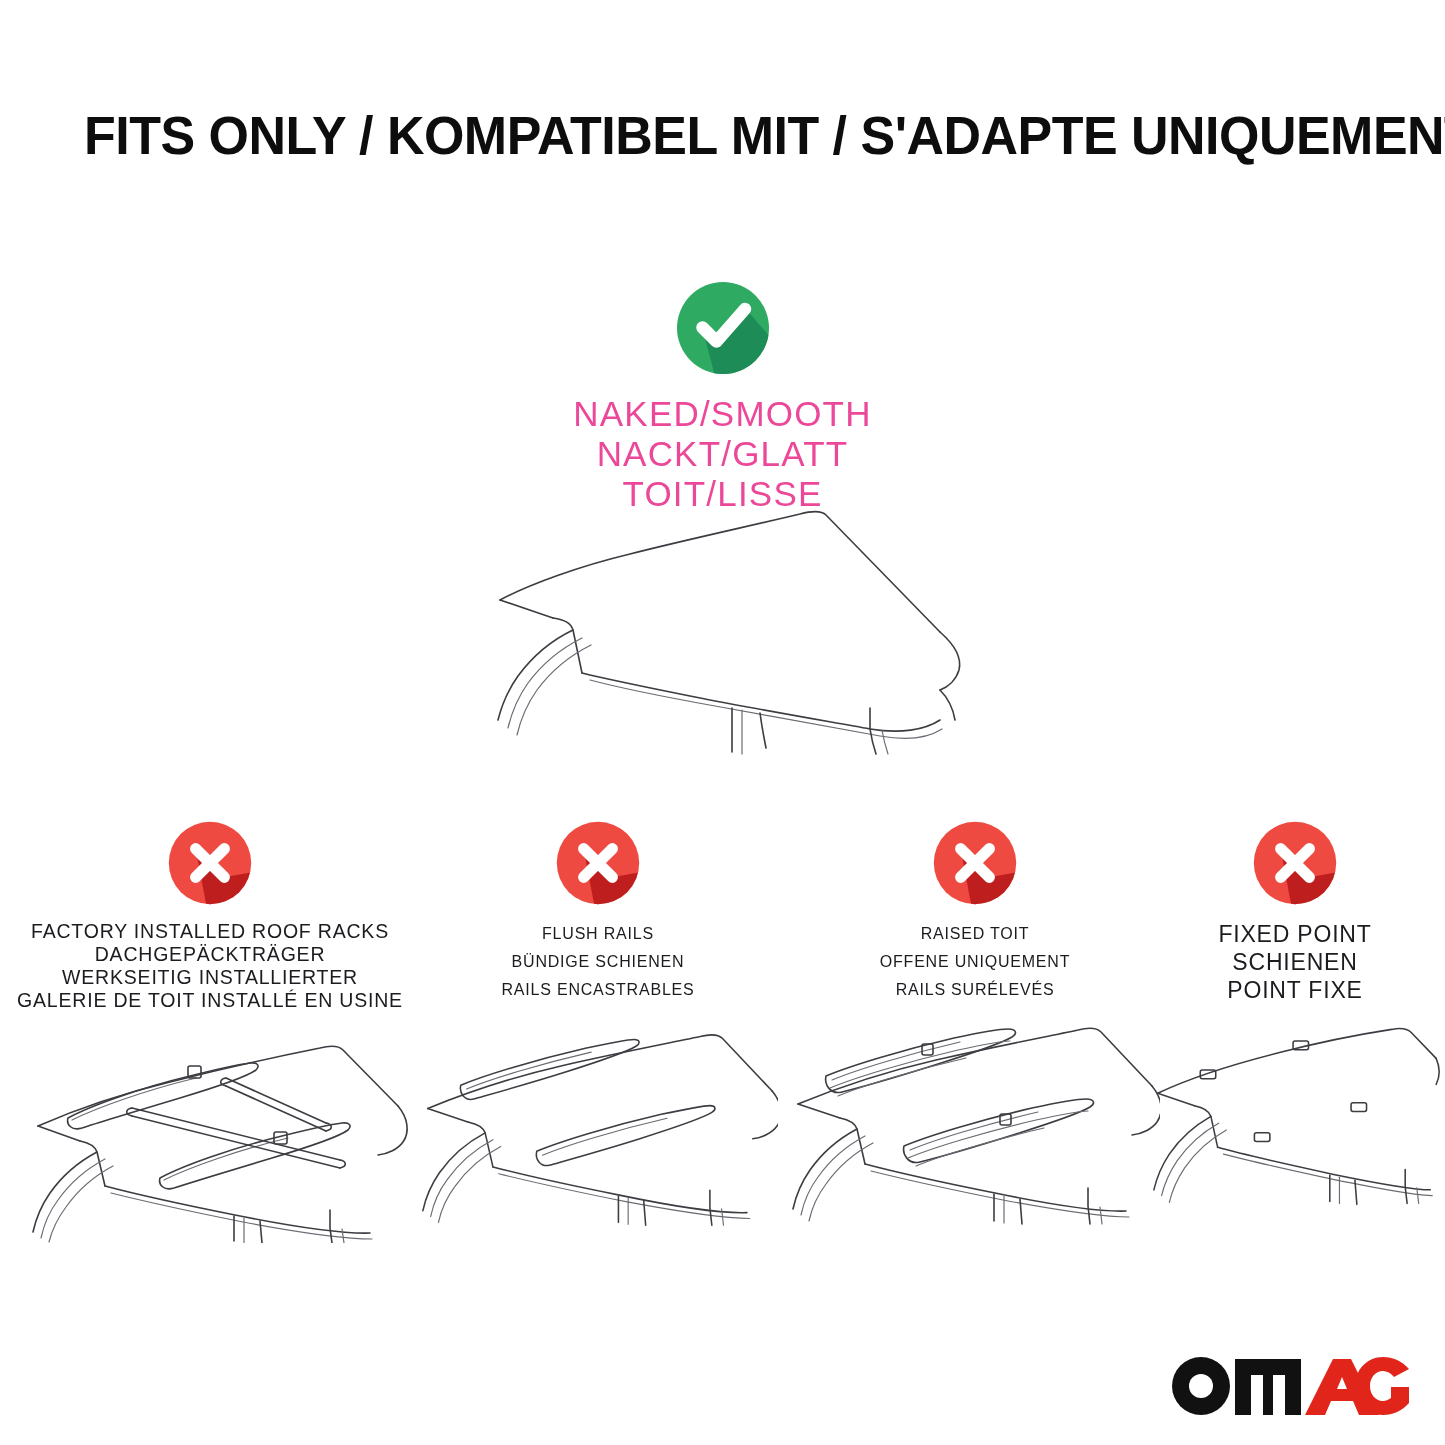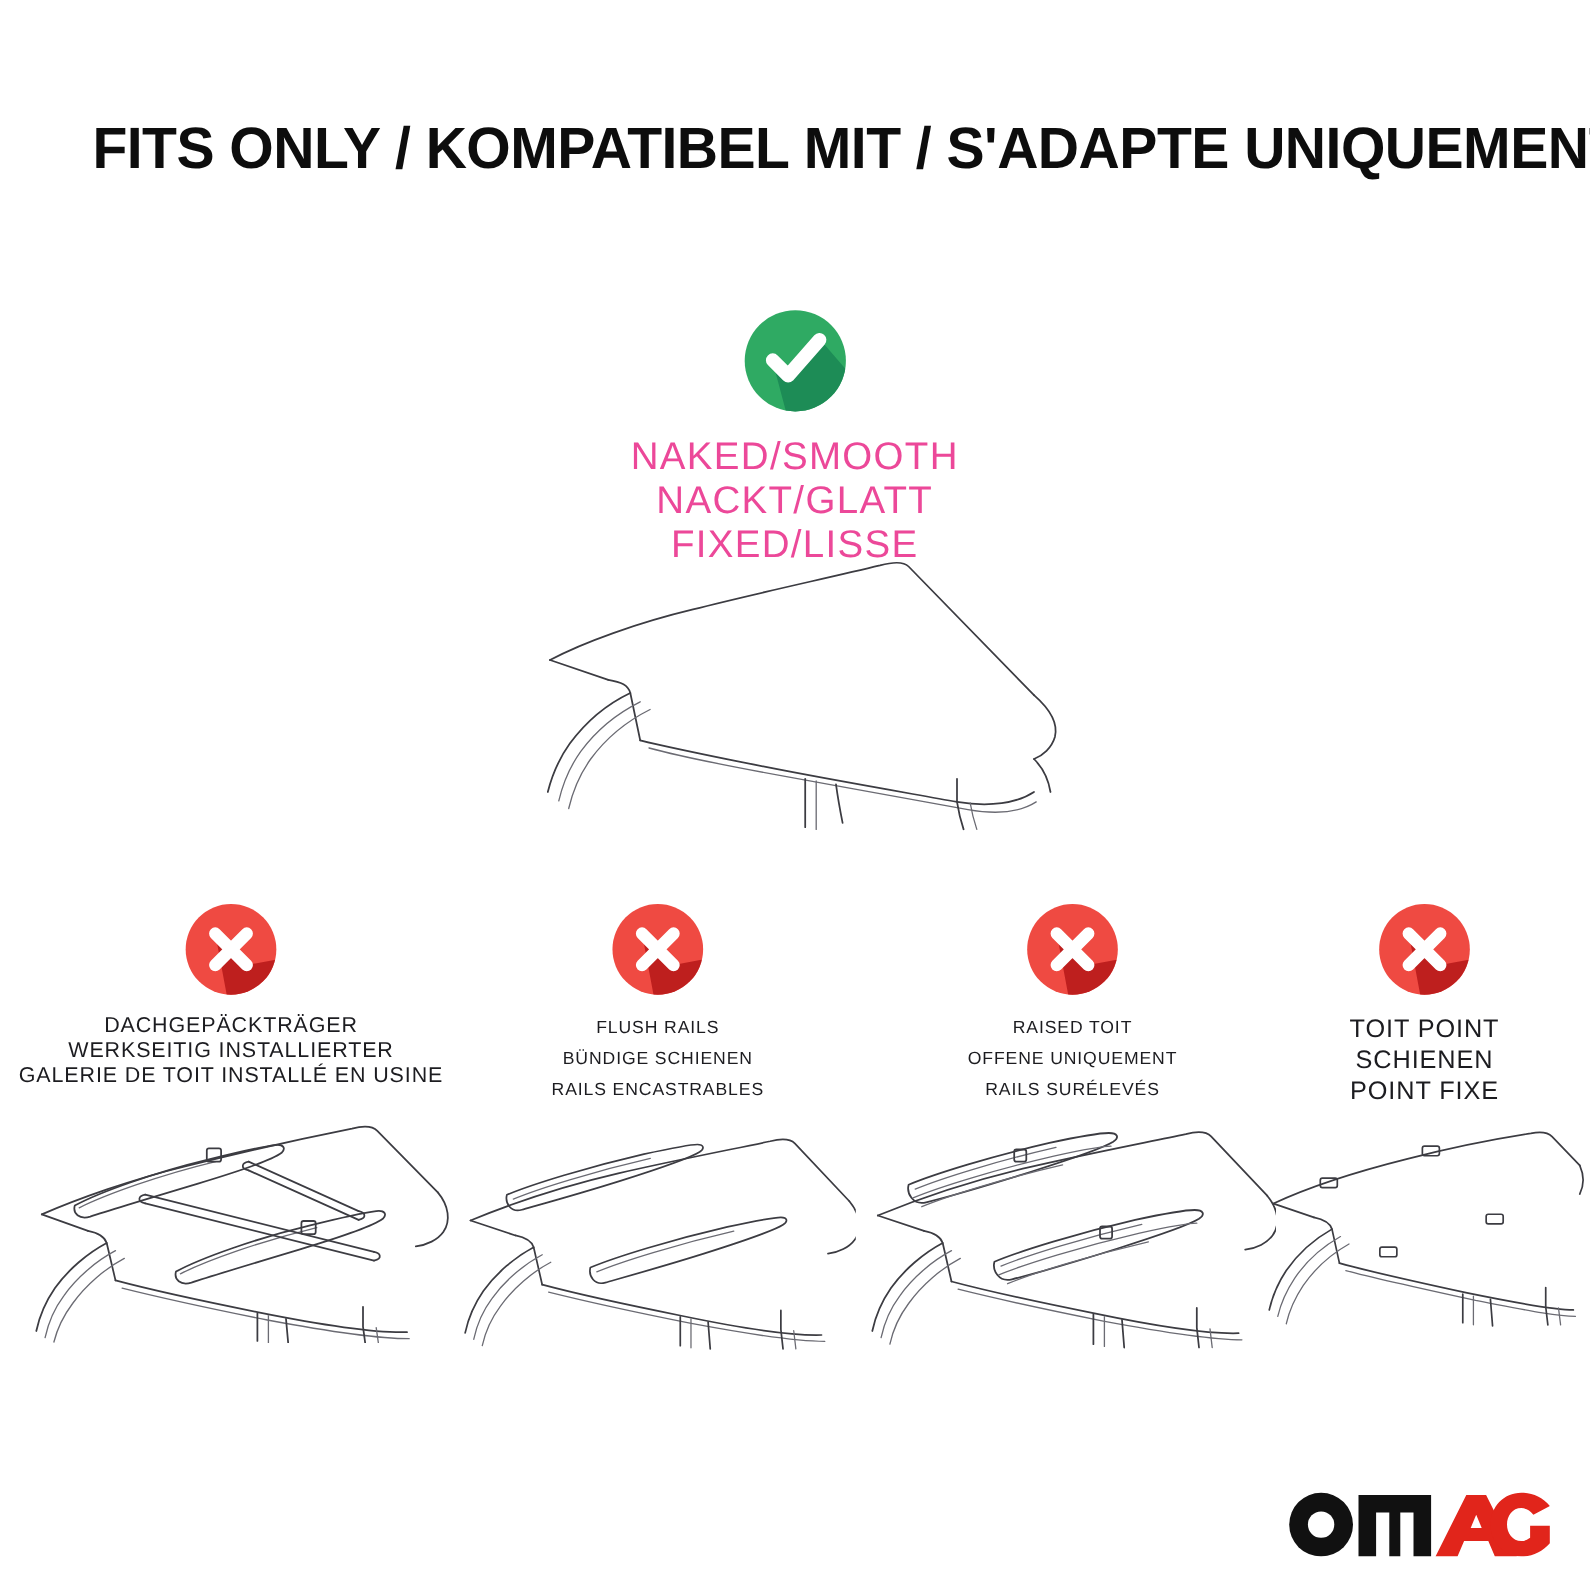--- a/index.html
+++ b/index.html
@@ -156,21 +156,21 @@
       <g clip-path="url(#gclip)">
         <path d="M27 47 L41 61 L70 28 L96 58 L96 96 L40 96 Z" fill="#1C8A55" opacity="0.95"></path>
       </g>
       <path d="M27.5 47.5 L41.5 61.5 L70 29" fill="none" stroke="#ffffff" stroke-width="12.5" stroke-linecap="round" stroke-linejoin="round"></path>
     </svg>
   </span>
 
   <div class="good-labels">
     <div>NAKED/SMOOTH</div>
     <div>NACKT/GLATT</div>
-    <div>FIXED/LISSE</div>
+    <div>TOIT/LISSE</div>
   </div>
 </div>
 
 <div class="roof-main">
   <svg viewBox="0 0 520 275" preserveAspectRatio="xMidYMid meet" aria-hidden="true">
 
     <path class="stroke-art" d="M30 120 C 60 104, 110 86, 160 74 C 215 60, 280 46, 330 34
              C 345 30, 352 31, 356 35
              L 470 152"></path>
     <path class="stroke-art" d="M30 120 L 83 138"></path>
@@ -209,20 +209,21 @@
             </clipPath>
           </defs>
         <circle cx="48" cy="48" r="46" fill="#EF4A42"></circle>
         <g clip-path="url(#rclip1)">
           <path d="M32 32 L64 64 L96 58 L96 96 L44 96 Z" fill="#B81B1B" opacity="0.9"></path>
         </g>
         <path d="M32 32 L64 64 M64 32 L32 64" fill="none" stroke="#ffffff" stroke-width="12.5" stroke-linecap="round"></path>
       </svg>
     </span>
     <div class="bad-labels">
+      <div>FACTORY INSTALLED ROOF RACKS</div>
       <div>DACHGEPÄCKTRÄGER</div>
       <div>WERKSEITIG INSTALLIERTER</div>
       <div>GALERIE DE TOIT INSTALLÉ EN USINE</div>
     </div>
     <div class="bad-art">
       <svg viewBox="0 0 400 215" preserveAspectRatio="xMidYMid meet" aria-hidden="true">
 
         <path class="stroke-art" d="M28 98 C 60 84, 110 66, 160 54 C 215 40, 270 28, 310 20 C 322 17, 329 18, 333 22 L 388 78"></path>
         <path class="stroke-art" d="M28 98 L 70 113"></path>
         <path class="stroke-art" d="M70 113 C 80 115, 85 118, 87 124 L 95 158"></path>
@@ -368,21 +369,21 @@
             </clipPath>
           </defs>
         <circle cx="48" cy="48" r="46" fill="#EF4A42"></circle>
         <g clip-path="url(#rclip4)">
           <path d="M32 32 L64 64 L96 58 L96 96 L44 96 Z" fill="#B81B1B" opacity="0.9"></path>
         </g>
         <path d="M32 32 L64 64 M64 32 L32 64" fill="none" stroke="#ffffff" stroke-width="12.5" stroke-linecap="round"></path>
       </svg>
     </span>
     <div class="bad-labels">
-      <div>TOIT POINT</div>
+      <div>FIXED POINT</div>
       <div>SCHIENEN</div>
       <div>POINT FIXE</div>
     </div>
     <div class="bad-art">
       <svg viewBox="0 0 300 215" preserveAspectRatio="xMidYMid meet" aria-hidden="true">
         <path class="stroke-art" d="M8 72 C 38 58, 86 42, 134 30 C 180 18, 224 10, 250 6 C 260 4, 266 5, 270 9 L 296 36"></path>
         <path class="stroke-art" d="M8 72 L 46 85"></path>
         <path class="stroke-art" d="M46 85 C 56 87, 61 90, 63 96 L 70 128"></path>
         <path class="stroke-art" d="M70 128 C 98 136, 144 146, 190 156 C 234 165, 270 172, 290 172"></path>
         <path class="stroke-art" d="M296 36 C 300 45, 300 55, 296 63"></path>

